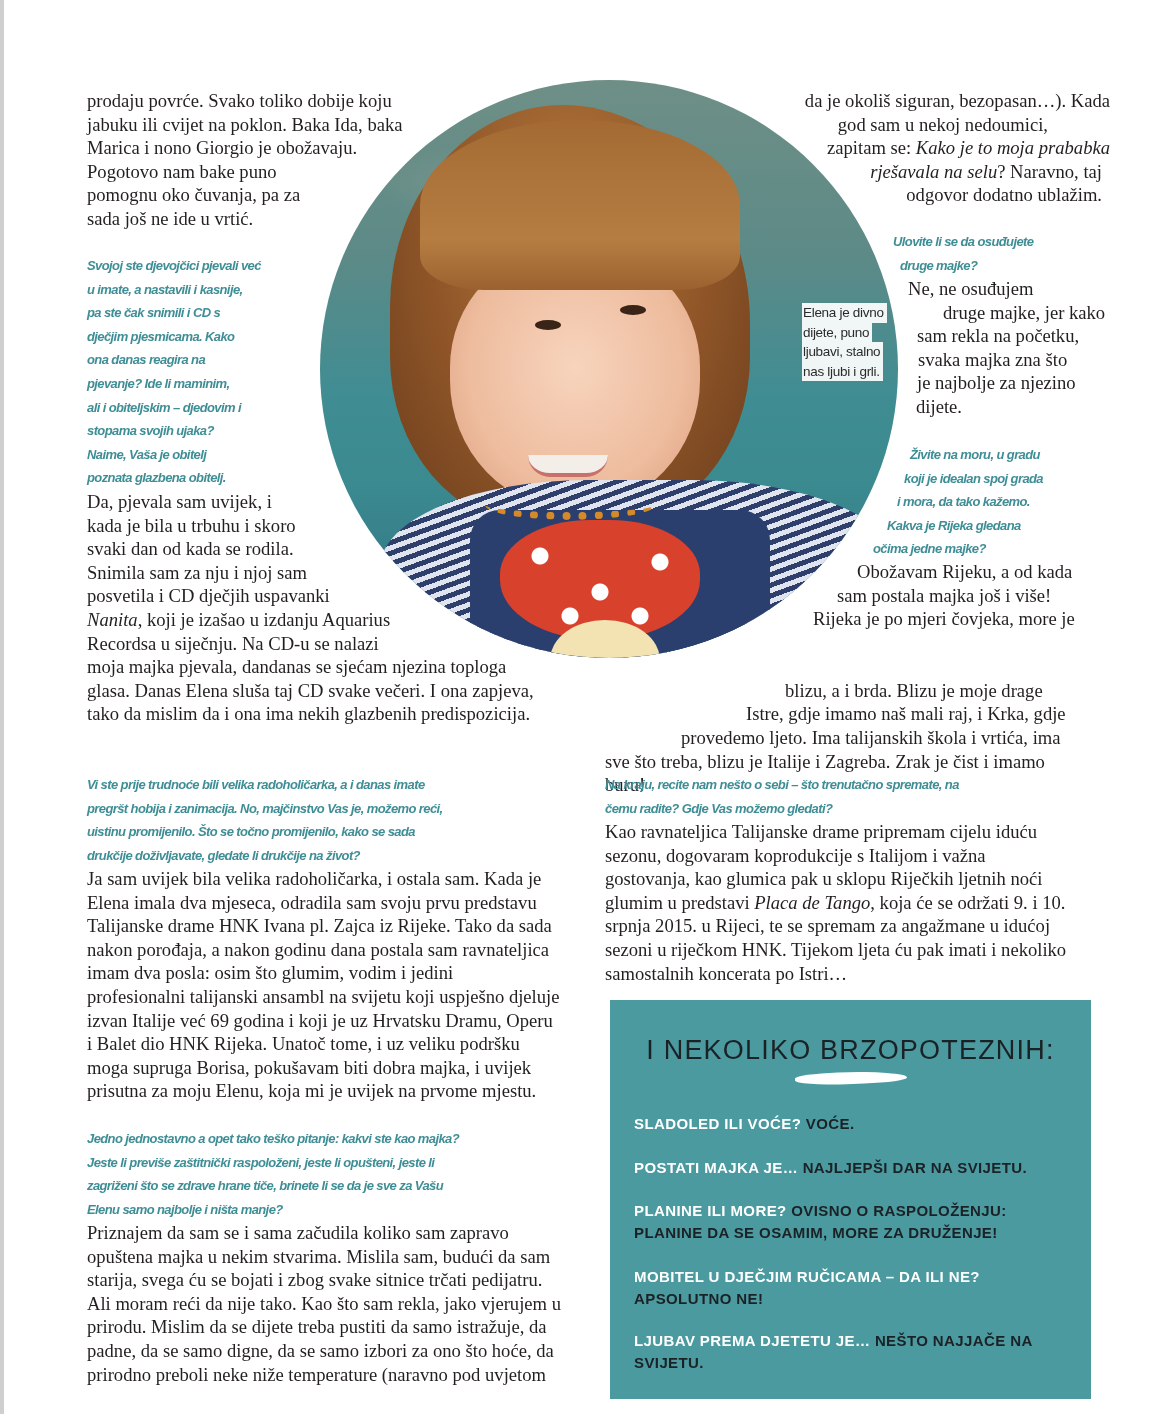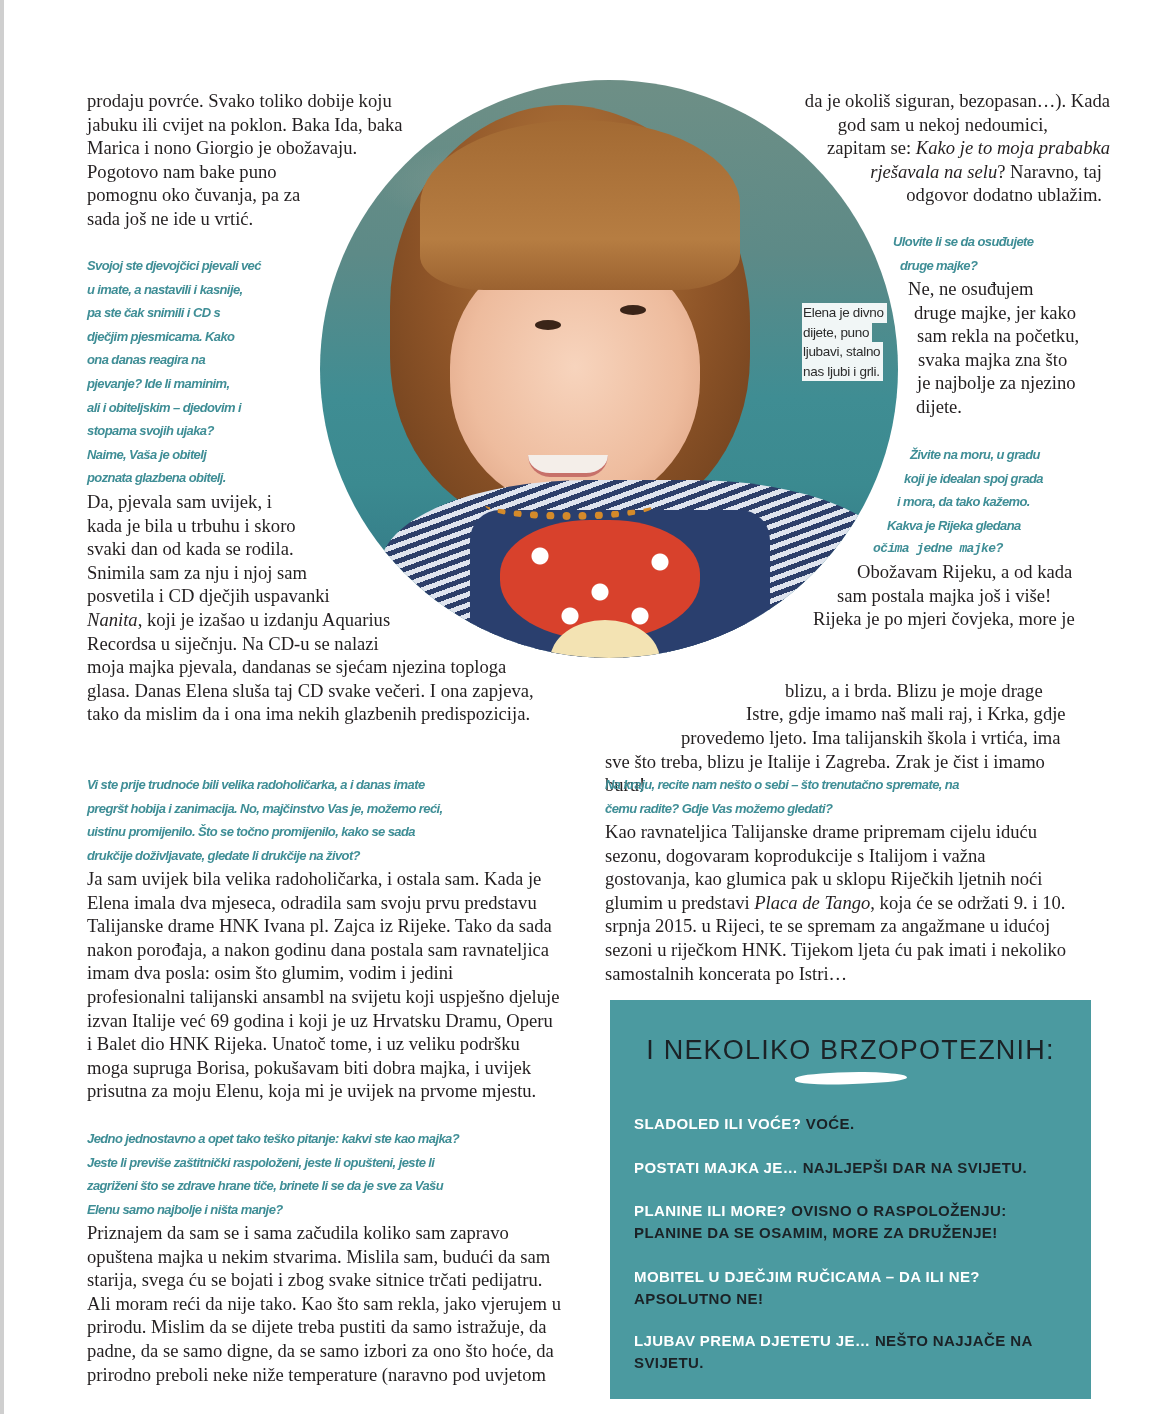--- a/index.html
+++ b/index.html
@@ -150,33 +150,33 @@
   <span class="ln" style="padding-right:8px;">odgovor dodatno ublažim.</span>
 </div>
 
 <div class="blk q" style="left:893px;top:230px;">
   <span class="ln">Ulovite li se da osuđujete</span>
   <span class="ln" style="padding-left:7px;">druge majke?</span>
 </div>
 
 <div class="blk" style="left:908px;top:277px;">
   <span class="ln">Ne, ne osuđujem</span>
-  <span class="ln" style="padding-left:6px;">druge majke, jer kako</span>
+  <span class="ln" style="padding-left:6px;margin-left:29px;">druge majke, jer kako</span>
   <span class="ln" style="padding-left:9px;">sam rekla na početku,</span>
   <span class="ln" style="padding-left:10px;">svaka majka zna što</span>
   <span class="ln" style="padding-left:9px;">je najbolje za njezino</span>
   <span class="ln" style="padding-left:8px;">dijete.</span>
 </div>
 
 <div class="blk q" style="left:860px;top:443px;">
   <span class="ln" style="padding-left:50px;">Živite na moru, u gradu</span>
   <span class="ln" style="padding-left:44px;">koji je idealan spoj grada</span>
   <span class="ln" style="padding-left:37px;">i mora, da tako kažemo.</span>
   <span class="ln" style="padding-left:27px;">Kakva je Rijeka gledana</span>
-  <span class="ln" style="padding-left:13px;font-family:Liberation Mono, monospace;">očima jedne majke?</span>
+  <span class="ln" style="padding-left:13px;">očima jedne majke?</span>
 </div>
 
 <div class="blk" style="left:605px;top:560px;width:480px;">
   <span class="ln" style="padding-left:252px;">Obožavam Rijeku, a od kada</span>
   <span class="ln" style="padding-left:232px;">sam postala majka još i više!</span>
   <span class="ln" style="padding-left:208px;">Rijeka je po mjeri čovjeka, more je</span>
   <span class="ln" style="padding-left:180px;margin-top:48px;">blizu, a i brda. Blizu je moje drage</span>
   <span class="ln" style="padding-left:141px;">Istre, gdje imamo naš mali raj, i Krka, gdje</span>
   <span class="ln" style="padding-left:76px;">provedemo ljeto. Ima talijanskih škola i vrtića, ima</span>
   <span class="ln">sve što treba, blizu je Italije i Zagreba. Zrak je čist i imamo</span>

